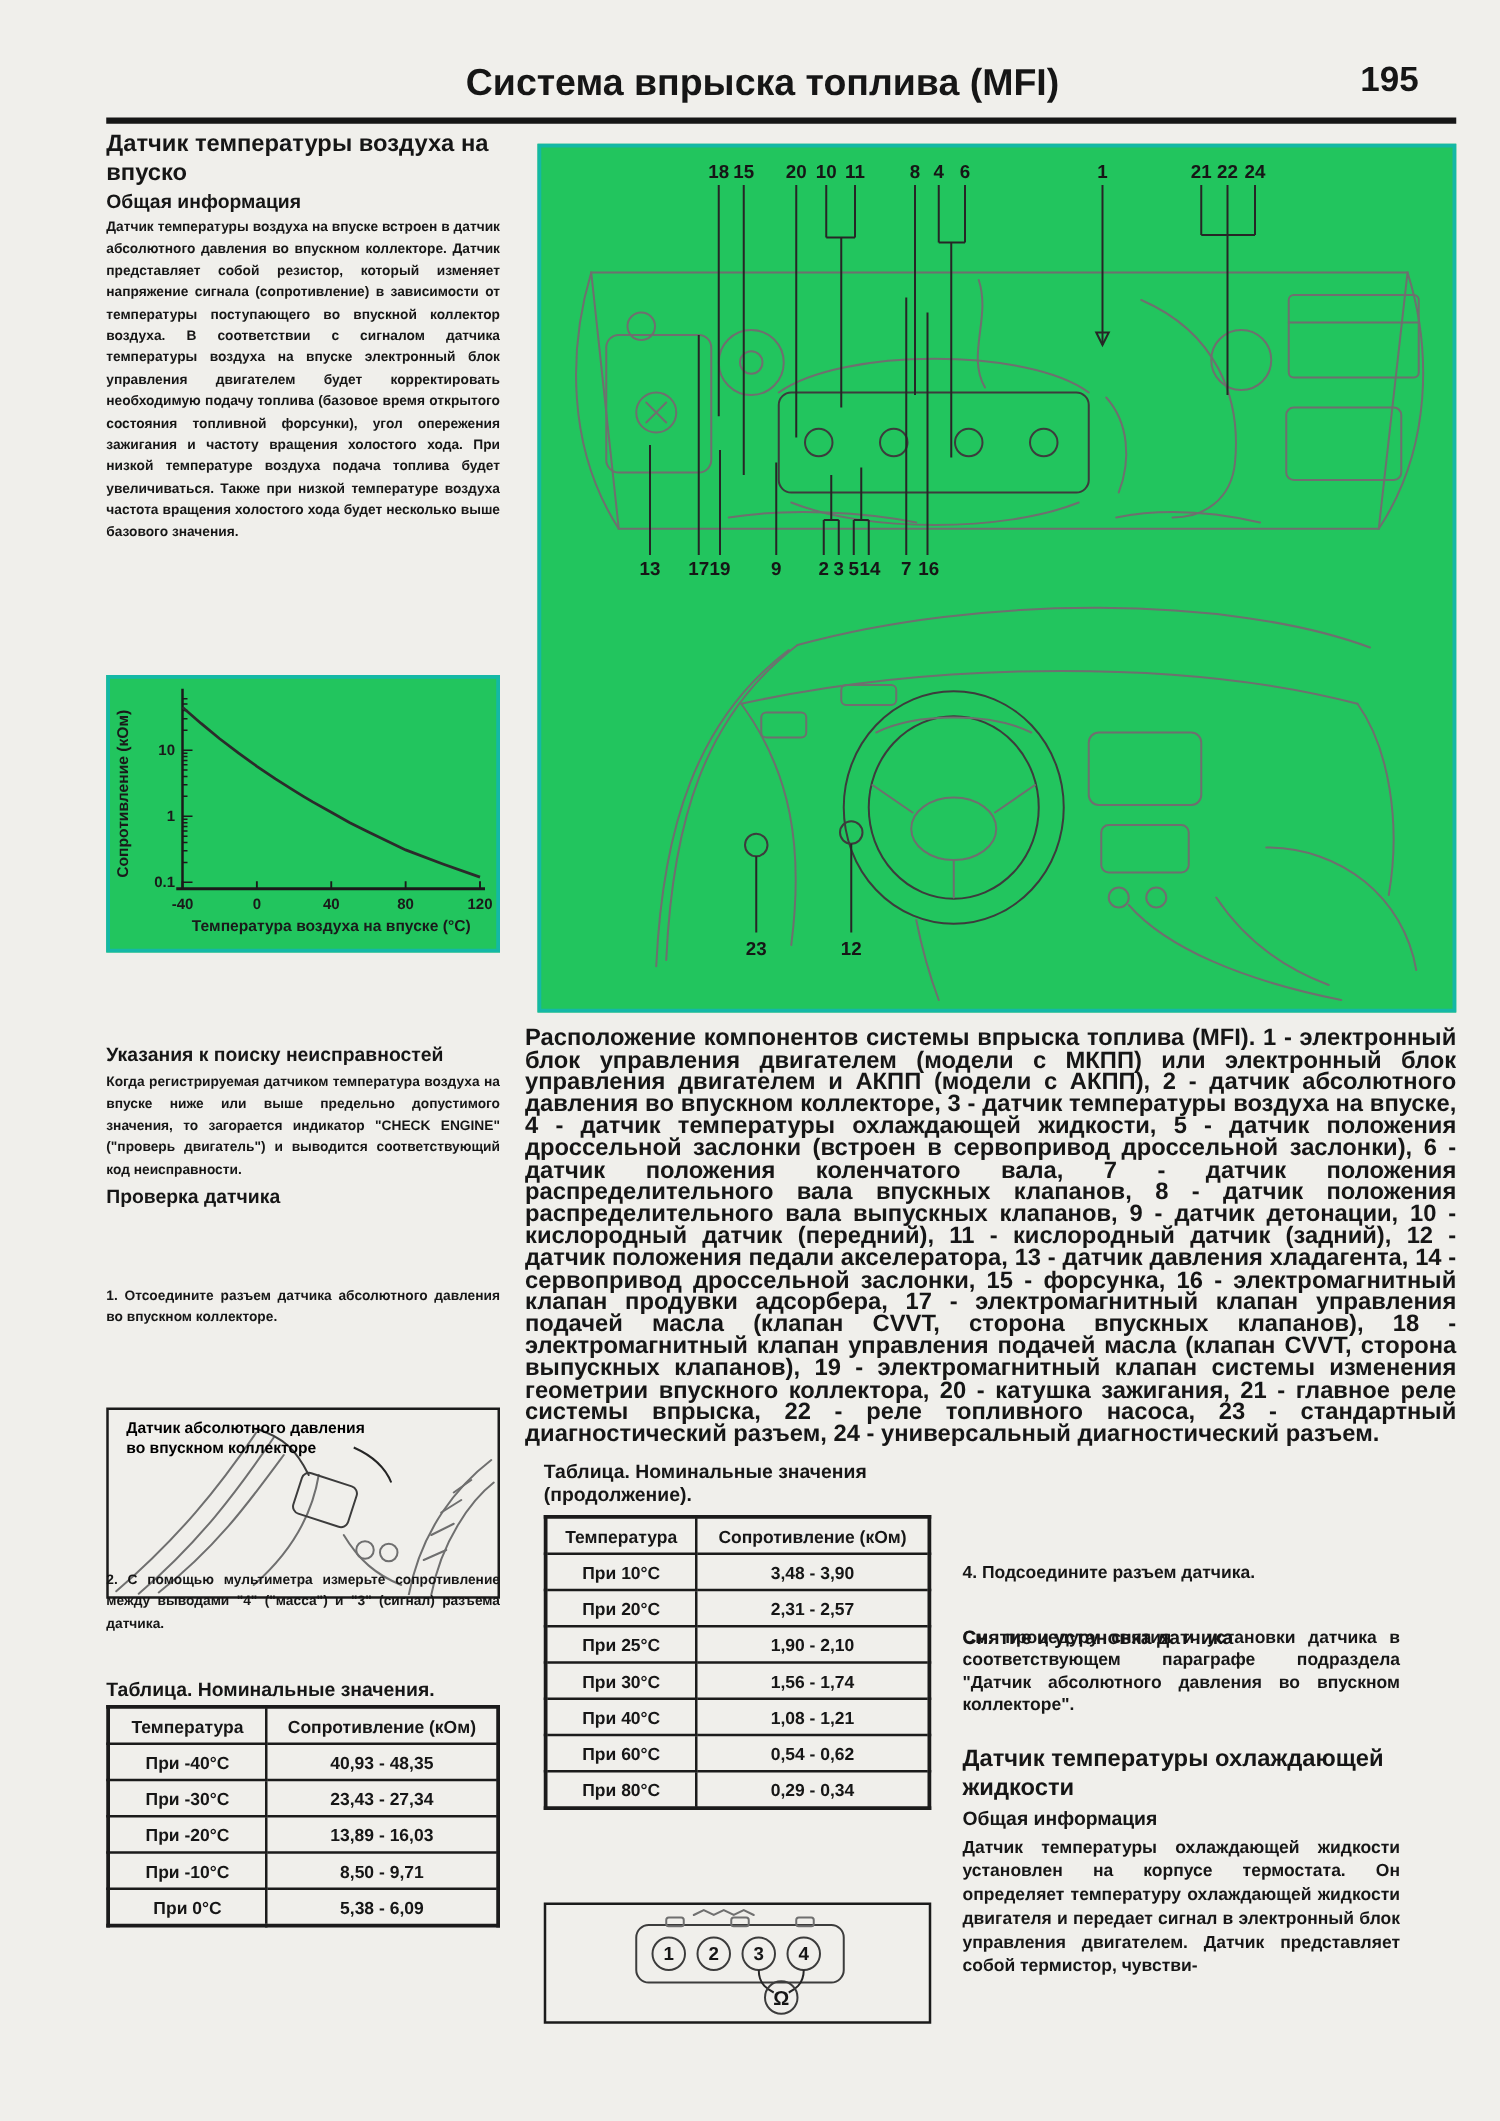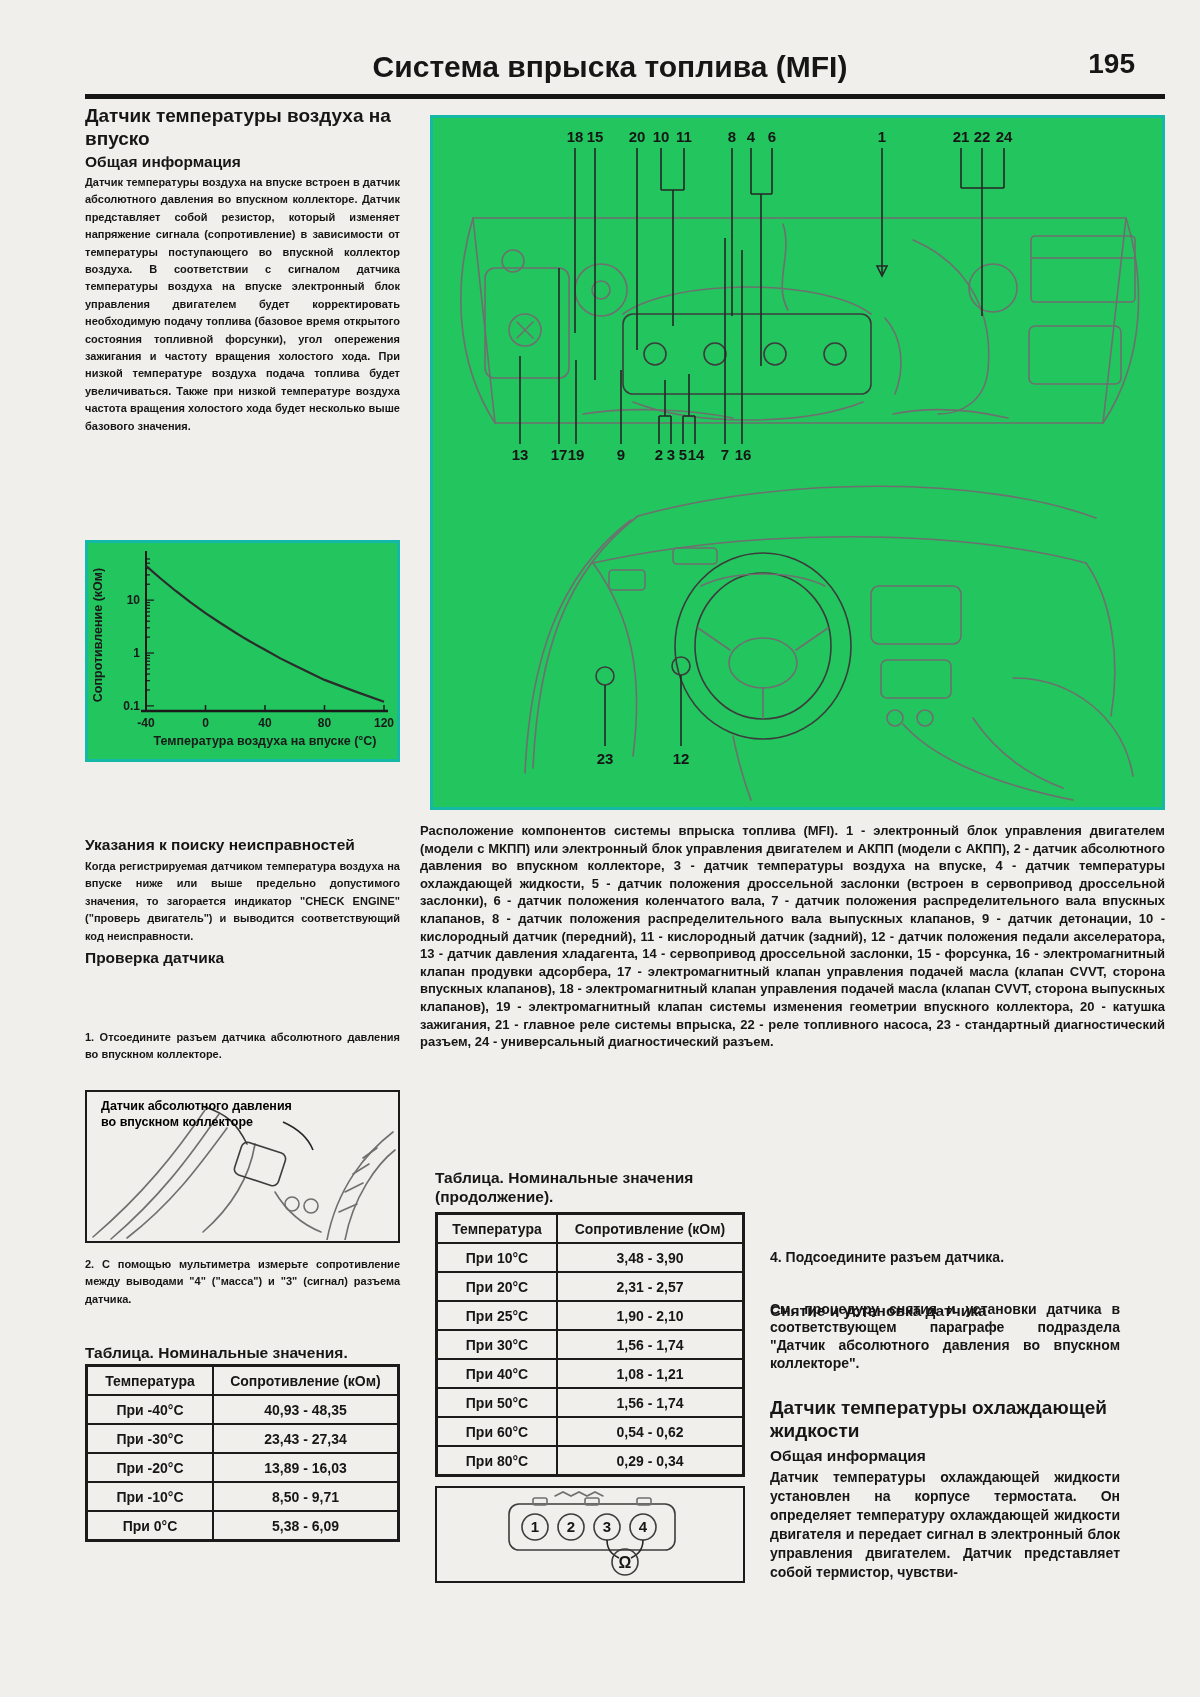--- a/index.html
+++ b/index.html
@@ -18,30 +18,30 @@
   
   .hdr-title{left:85px;top:50px;width:1050px;text-align:center;font-size:30px;font-weight:bold;}
   .hdr-num{left:1035px;top:48px;width:100px;text-align:right;font-size:28px;font-weight:bold;}
   .hdr-rule{left:85px;top:94px;width:1080px;height:5px;background:#161616;}
   
   .lcol{left:85px;width:315px;}
   .h1a{font-size:19px;line-height:23px;font-weight:bold;}
   .h2a{font-size:15.5px;font-weight:bold;}
   .body-txt{font-size:11px;line-height:17.4px;font-weight:bold;}
   .frame{border:3px solid #14b8a6;box-sizing:border-box;background:#22c55e;}
-  .frame2{border:2.5px solid #1b1b1b;box-sizing:border-box;background:#f0efeb;}
+  .frame2{border:2.5px solid #1b1b1b;box-sizing:border-box;background:#f0efeb;margin-top:36px;}
   
   table.vals{border-collapse:collapse;width:100%;}
   table.vals th, table.vals td{
     border:2px solid #1b1b1b;font-weight:bold;text-align:center;
     font-size:14px;padding:0;height:27px;vertical-align:middle;
   }
   table.vals{border:3px solid #1b1b1b;}
   
-  .caption{font-size:13px;line-height:17.6px;font-weight:bold;text-align:justify;}
+  .caption{font-size:19px;line-height:17.6px;font-weight:bold;text-align:justify;}
   .rcol-txt{font-size:14px;line-height:18px;font-weight:bold;}
   svg text{font-family:"Liberation Sans", sans-serif;}
   .sketch{stroke:#6f6f6f;fill:none;stroke-width:1.6;stroke-linecap:round;}
   .sketch-dk{stroke:#3c3c3c;fill:none;stroke-width:1.6;stroke-linecap:round;}
   .leader{stroke:#262626;fill:none;stroke-width:1.6;}
   .callout{font-size:15px;font-weight:bold;fill:#161616;text-anchor:middle;}
   .photo-label{font-size:12.5px;font-weight:bold;}
 </style>
 </head>
 <body>
@@ -294,24 +294,20 @@
           </tr>
       <tr>
             <td>При 30°C</td>
             <td>1,56 - 1,74</td>
           </tr>
       <tr>
             <td>При 40°C</td>
             <td>1,08 - 1,21</td>
           </tr>
       <tr>
-            <td>При 50°C</td>
-            <td>1,56 - 1,74</td>
-          </tr>
-      <tr>
             <td>При 60°C</td>
             <td>0,54 - 0,62</td>
           </tr>
       <tr>
             <td>При 80°C</td>
             <td>0,29 - 0,34</td>
           </tr>
     </tbody>
       </table>
   </div>

